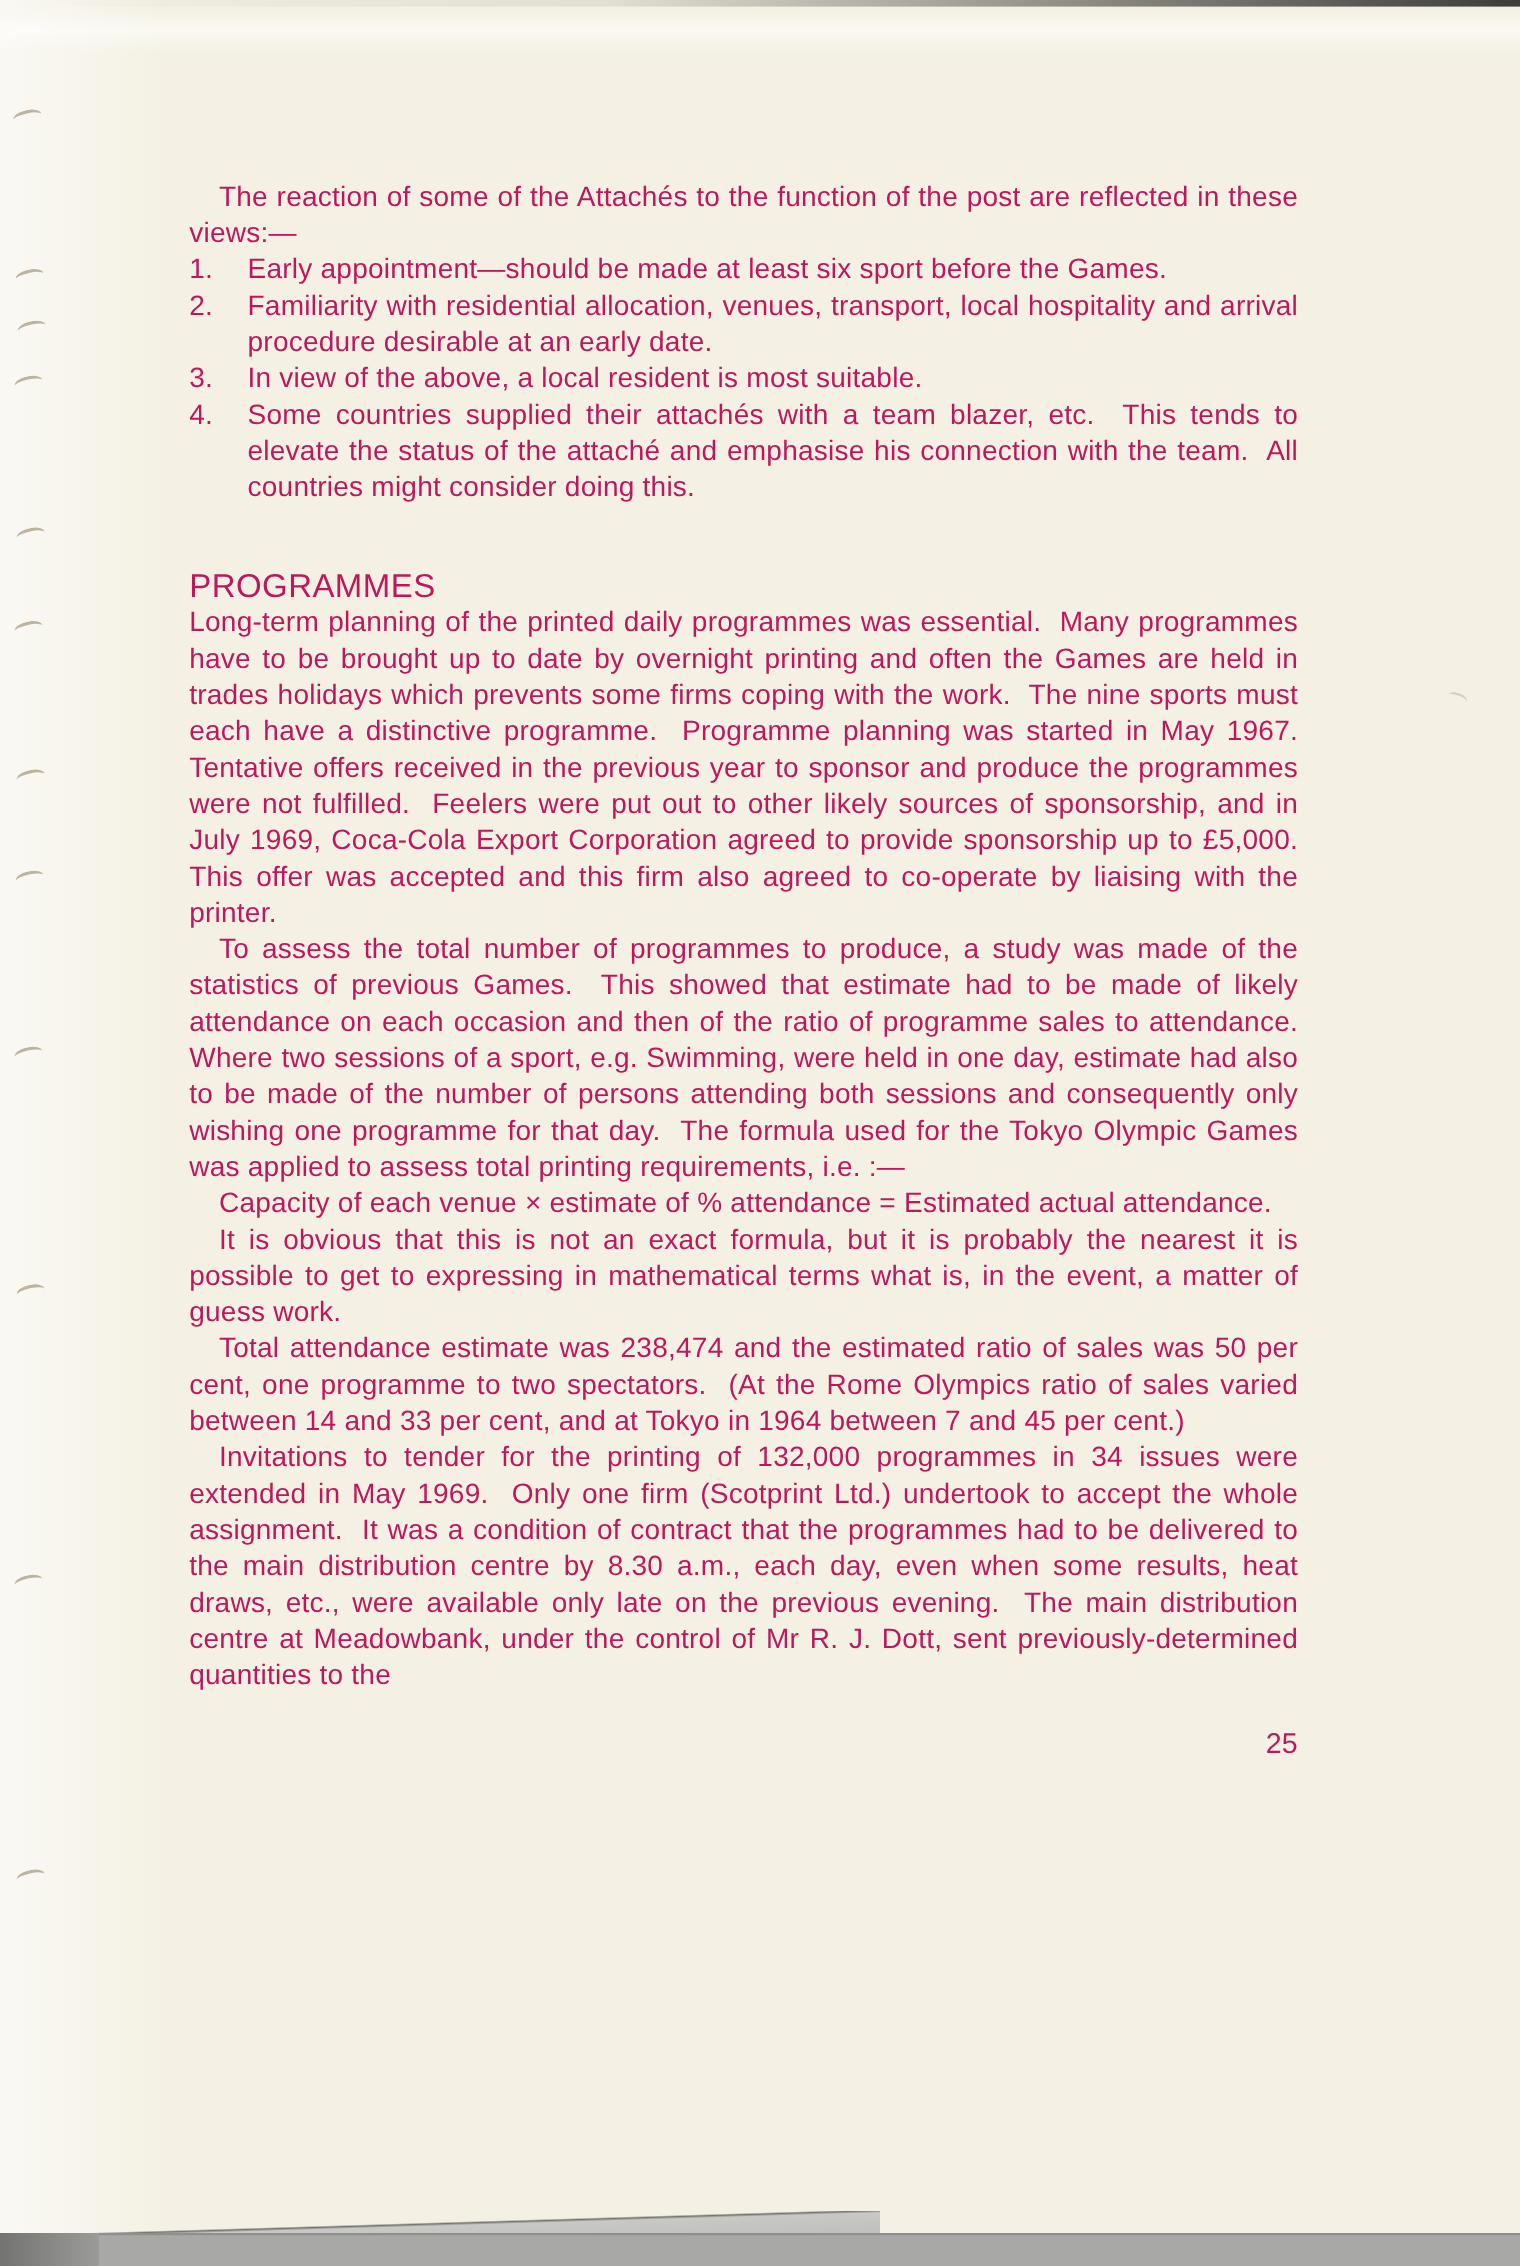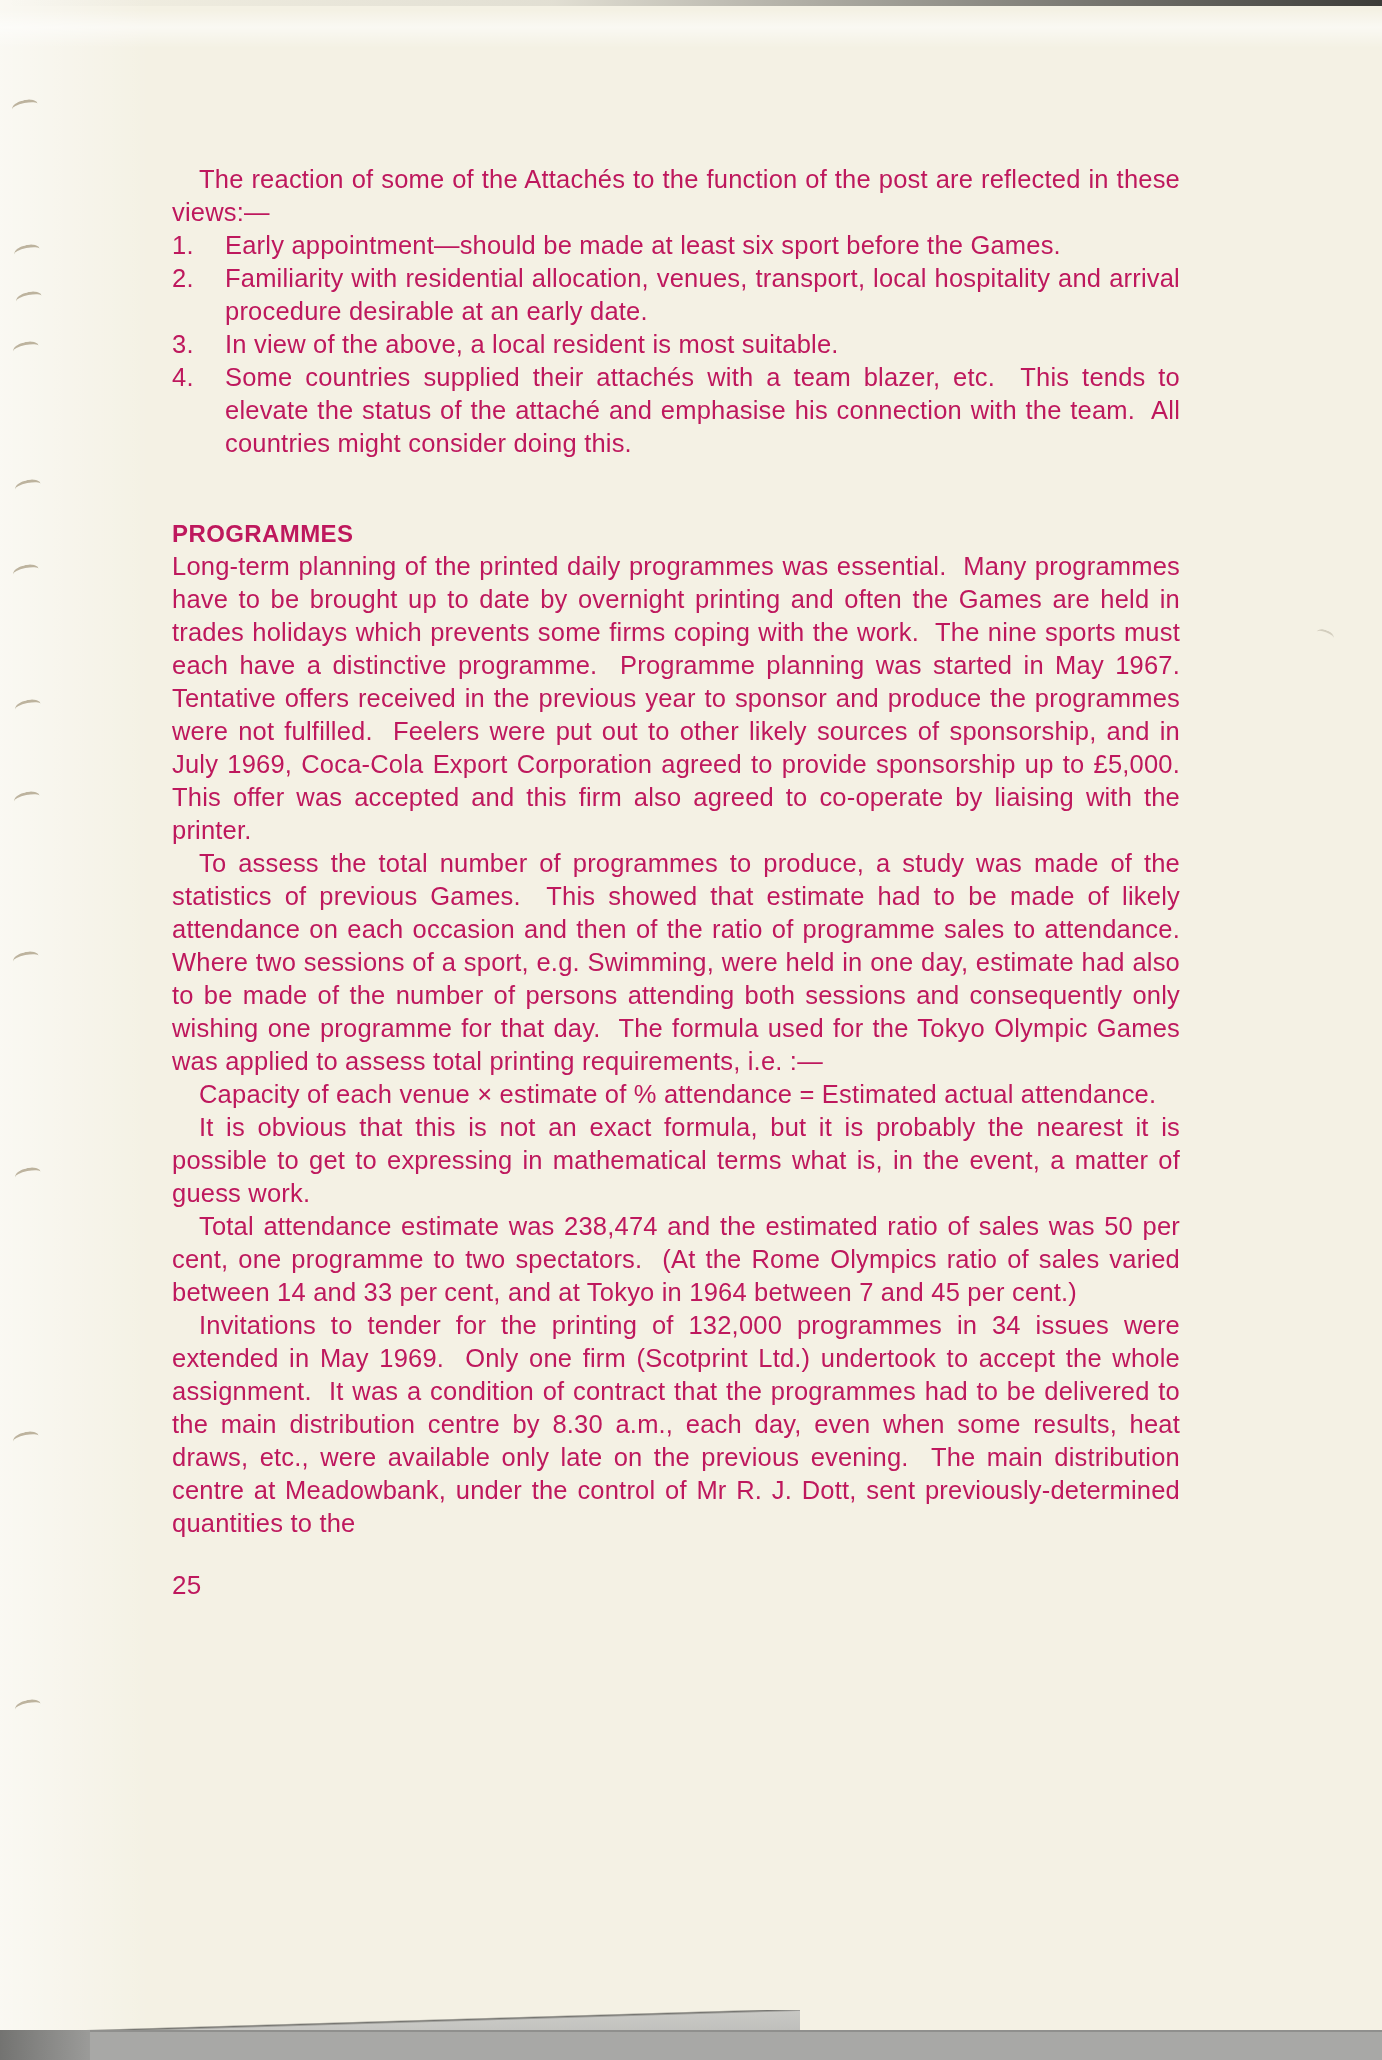--- a/index.html
+++ b/index.html
@@ -71,28 +71,28 @@
     text-align: justify;
     white-space: pre-wrap;
   }
   .para.indent { text-indent: 27px; }
   .num-list { margin: 0; }
   .list-item { display: flex; }
   .item-num { width: 53px; flex: 0 0 53px; }
   .item-text { flex: 1; text-align: justify; white-space: pre-wrap; }
   .section-heading {
     margin: 57px 0 0 0;
-    font-size: 24px;
+    font-size: 30px;
     line-height: 33px;
-    font-weight: 700;
+    font-weight: 400;
     letter-spacing: 0.4px;
   }
   .page-number {
     margin-top: 29px;
-    text-align: left;
+    text-align: right;
     font-size: 26px;
   }
 </style>
 </head>
 <body>
 
 <div class="page">
 
   <div class="left-light"></div>
   <div class="top-white-stripe"></div>

